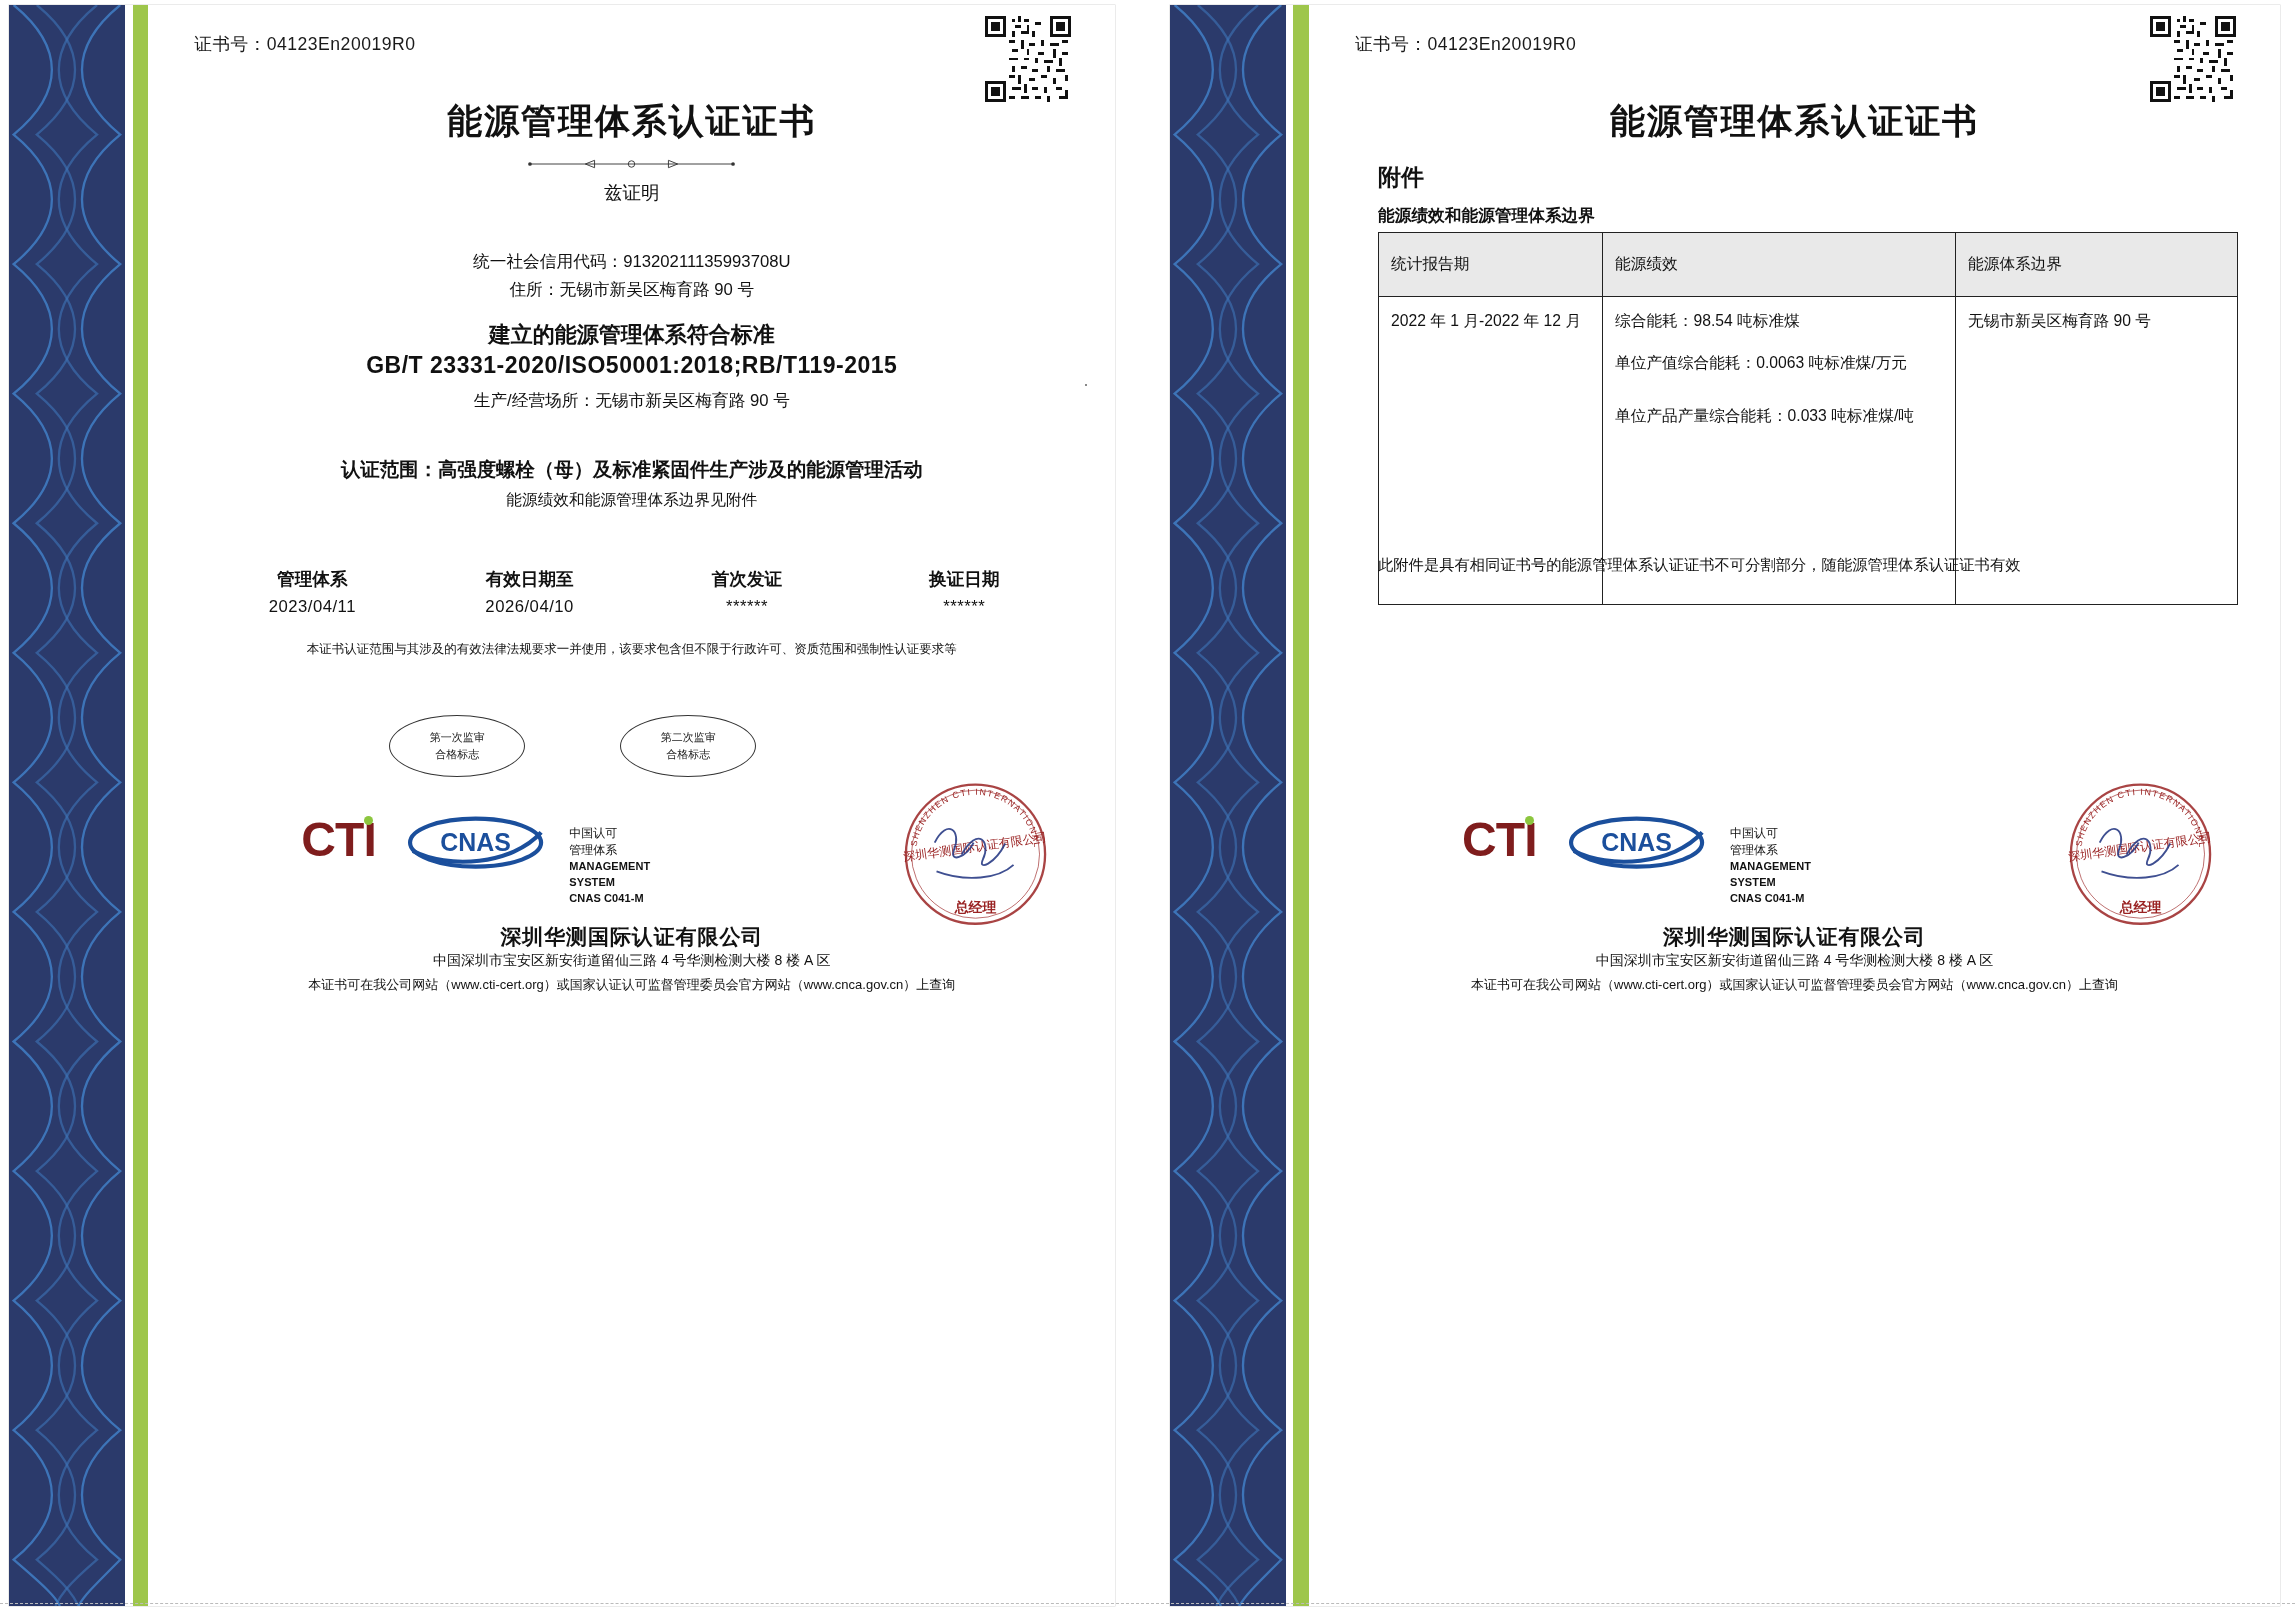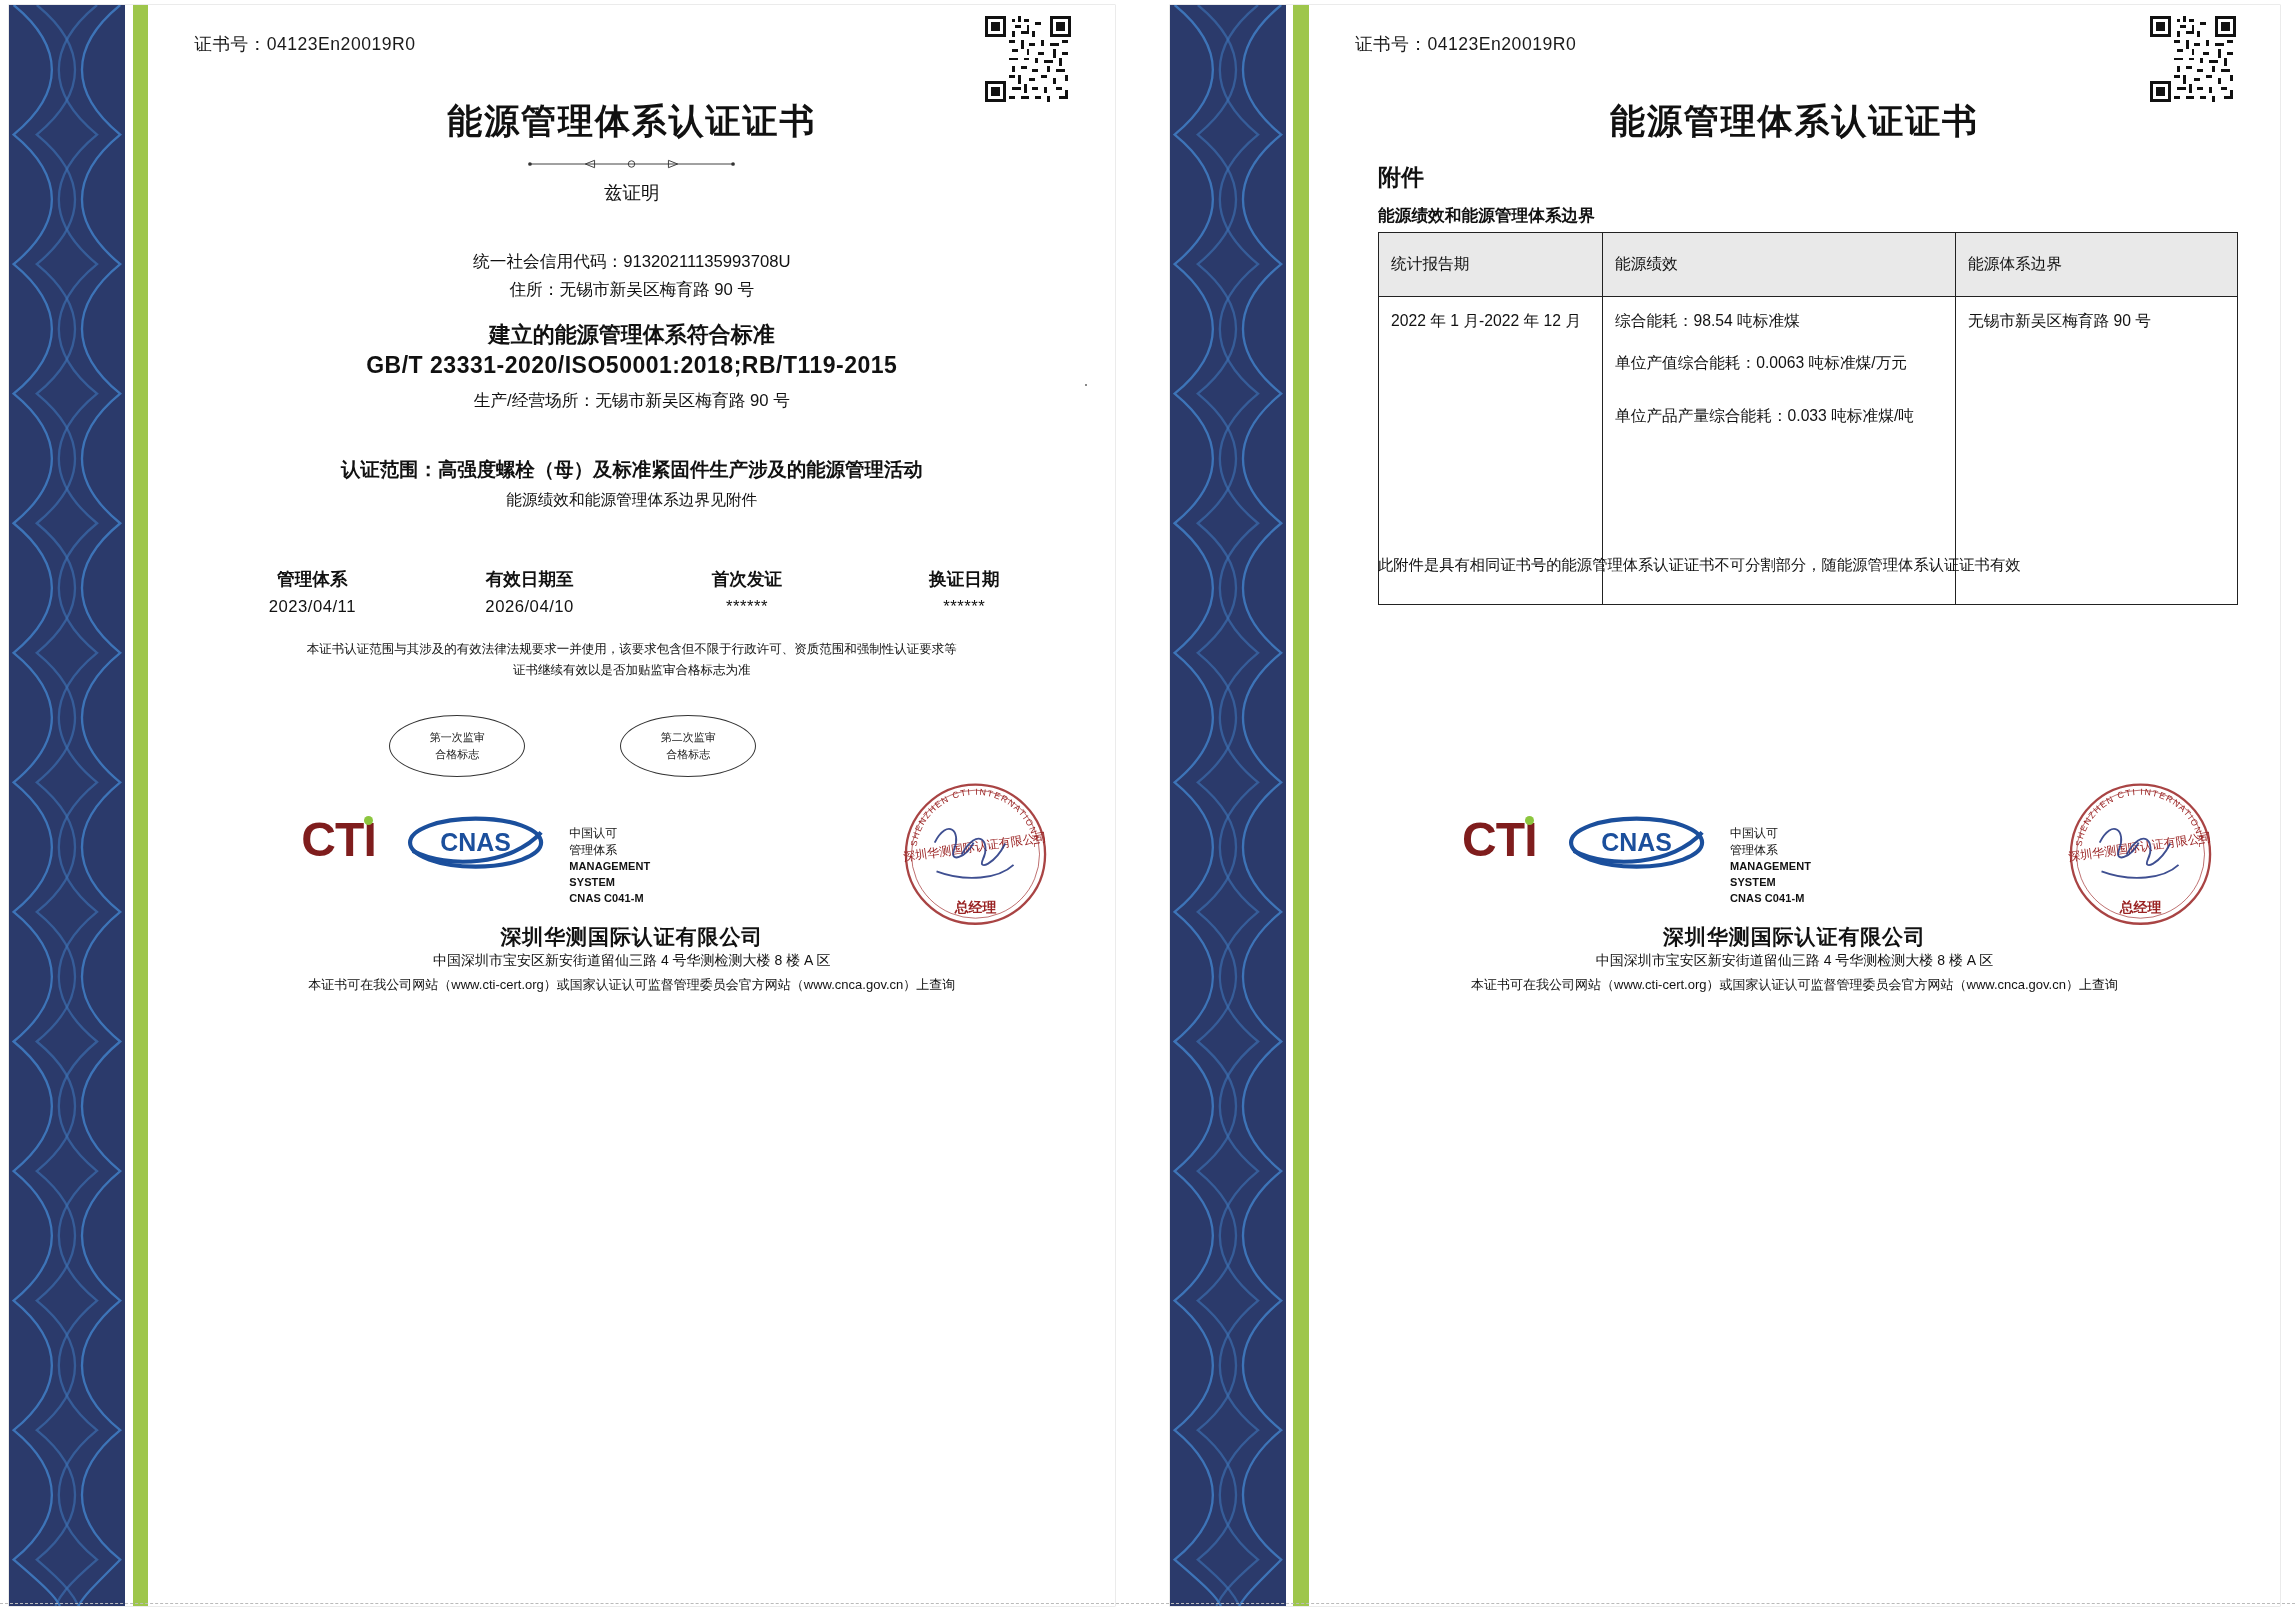--- a/index.html
+++ b/index.html
@@ -233,21 +233,20 @@
           <div class="val">******</div>
         </div>
         <div class="col">
           <div class="lab">换证日期</div>
           <div class="val">******</div>
         </div>
       </div>
 
       <div class="legal">
         <div>本证书认证范围与其涉及的有效法律法规要求一并使用，该要求包含但不限于行政许可、资质范围和强制性认证要求等</div>
-        <div>证书继续有效以是否加贴监审合格标志为准</div>
       </div>
 
       <div class="stampslots">
         <div class="oval one">
           <div>第一次监审</div>
           <div>合格标志</div>
         </div>
         <div class="oval two">
           <div>第二次监审</div>
           <div>合格标志</div>

